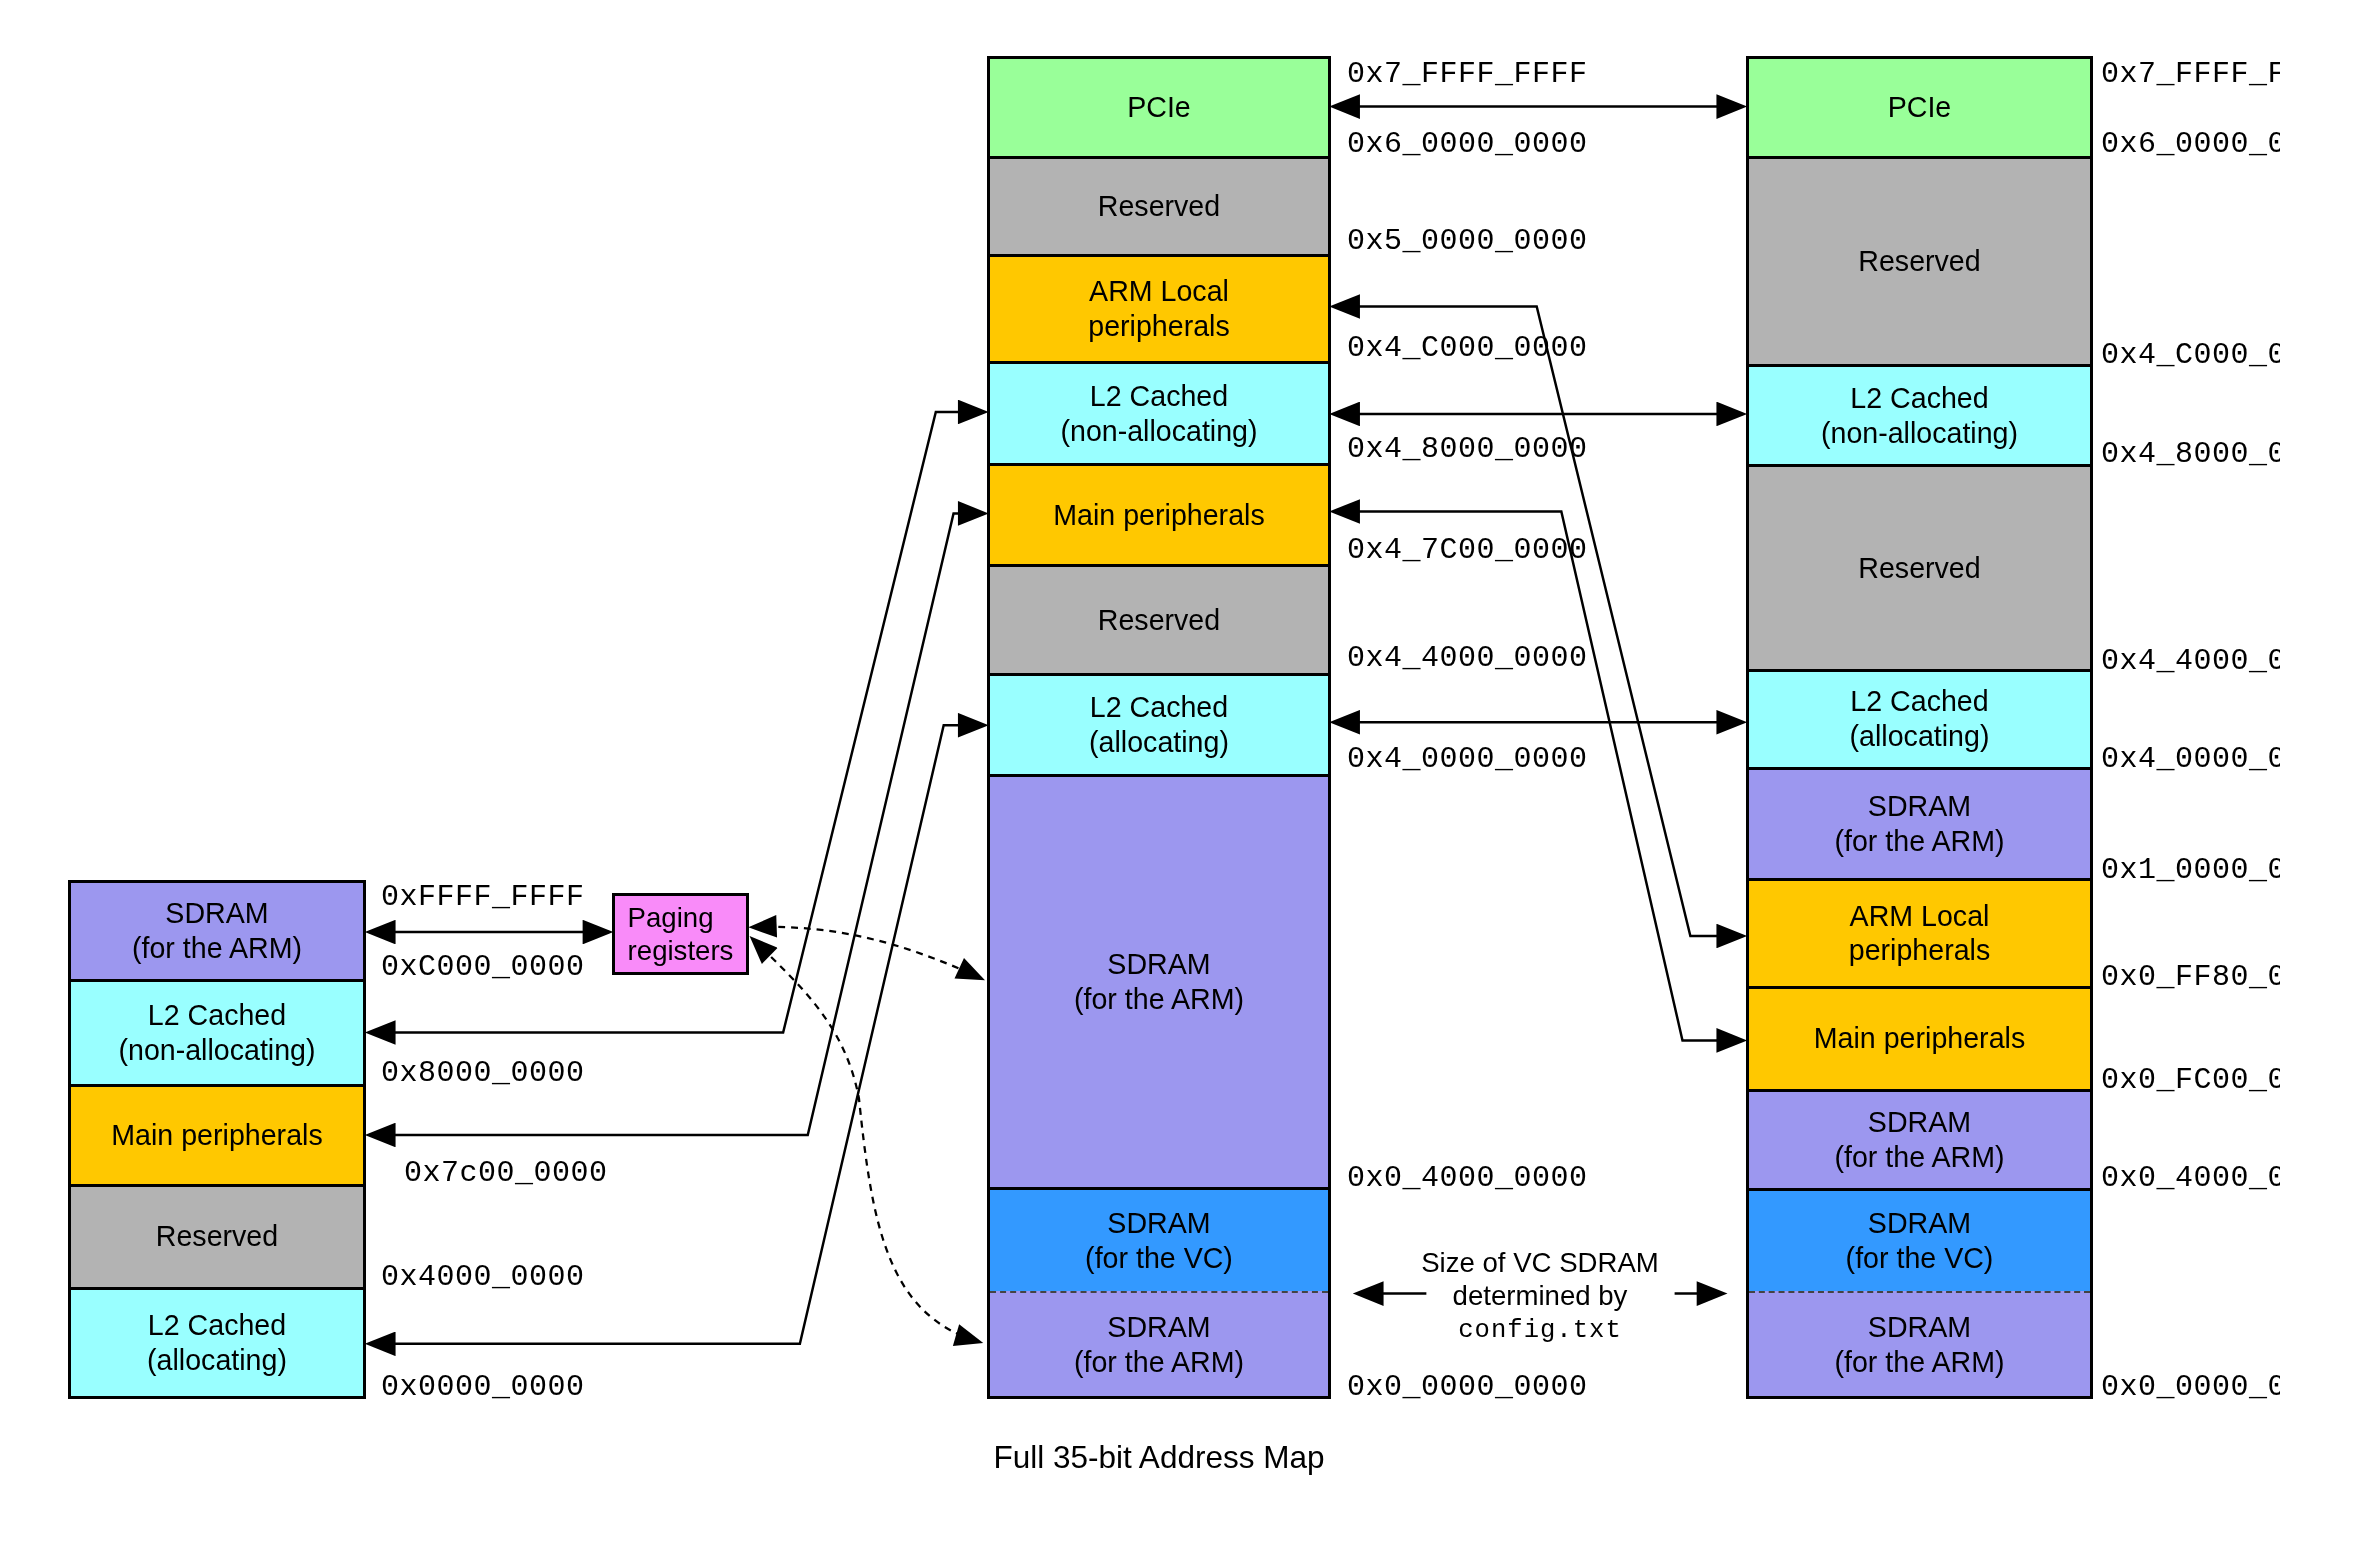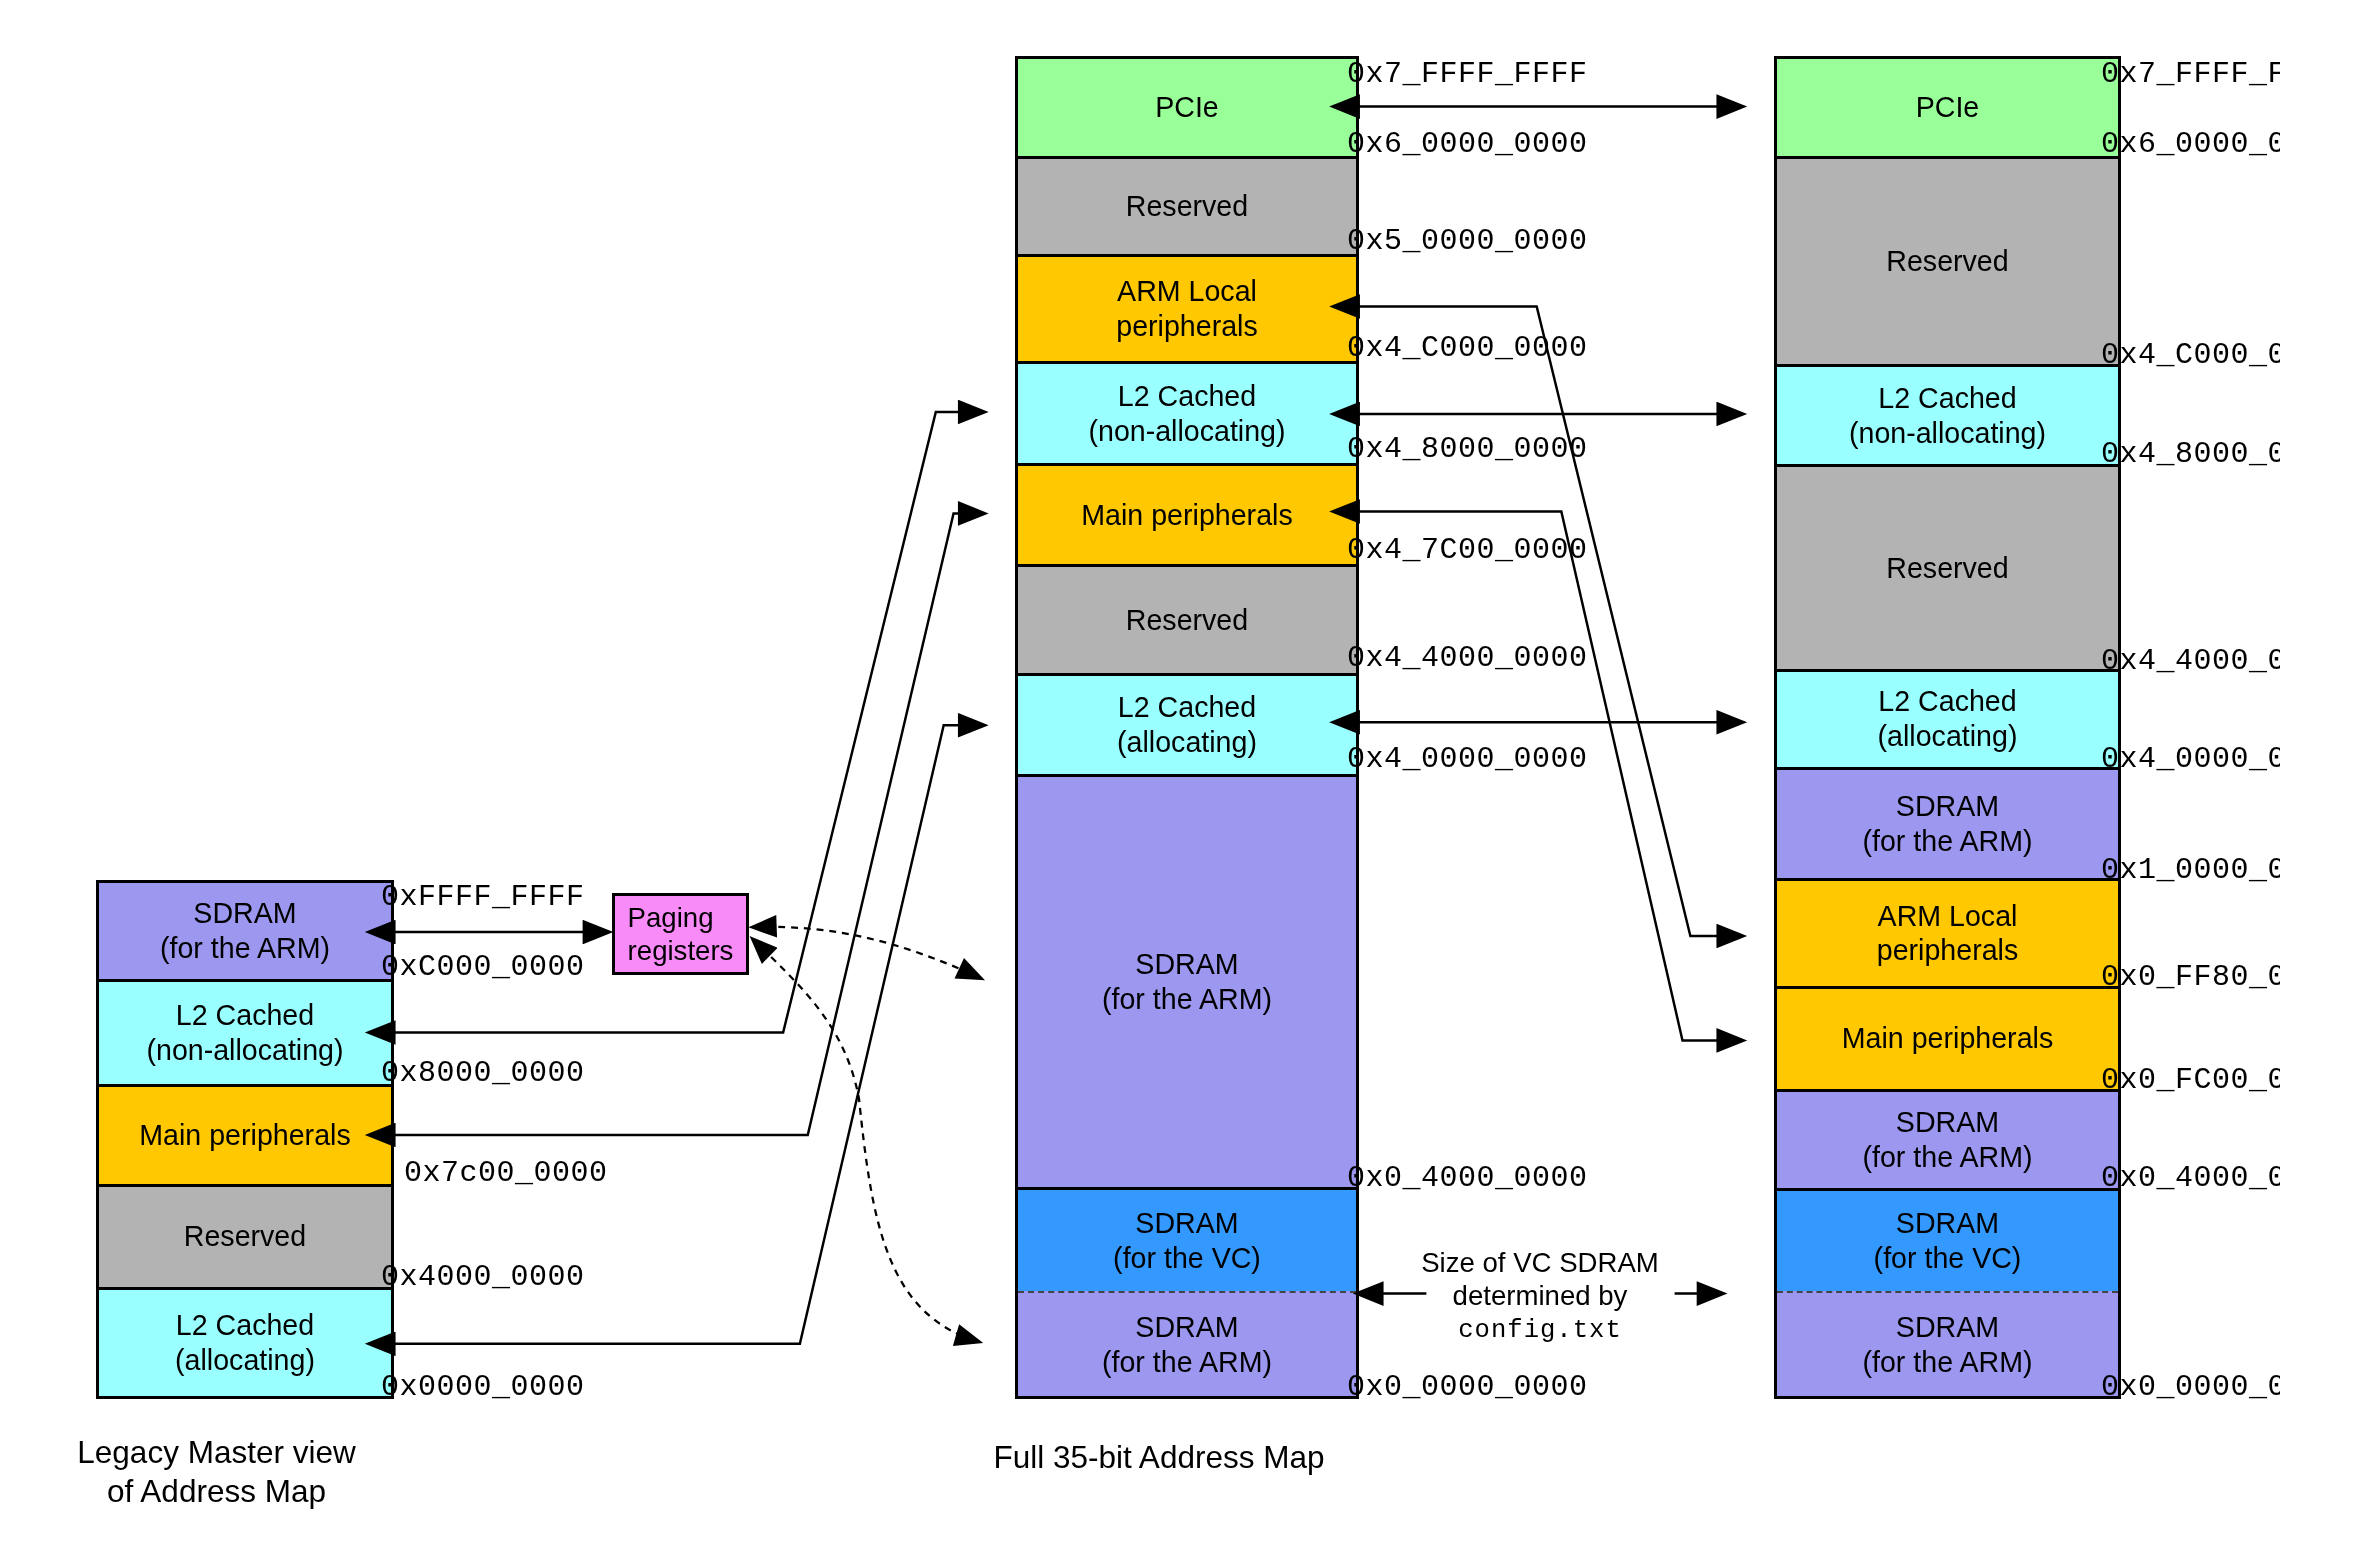--- a/index.html
+++ b/index.html
@@ -1,18 +1,18 @@
 <!DOCTYPE html>
 <html><head>
 <meta charset="utf-8">
 <style>
   html,body{margin:0;padding:0;background:#fff;}
   #page{position:relative;width:2374px;height:1543px;background:#ffffff;overflow:hidden;
         font-family:"Liberation Sans",sans-serif;color:#000;}
-  .col{position:absolute;display:flex;flex-direction:column;border:3px solid #000;box-sizing:border-box;background:#fff;margin-left:28px;}
+  .col{position:absolute;display:flex;flex-direction:column;border:3px solid #000;box-sizing:border-box;background:#fff;}
   .blk{box-sizing:border-box;border-top:3px solid #000;display:flex;align-items:center;justify-content:center;
        text-align:center;overflow:hidden;}
   .blk:first-child{border-top:none;}
   .blk.dashed-top{border-top:2px dashed #444;}
   .blabel{white-space:pre-line;font-size:28.6px;line-height:1.22;}
   .c-pcie{background:#99FF99;}
   .c-res{background:#B3B3B3;}
   .c-periph{background:#FFC800;}
   .c-l2{background:#99FFFF;}
   .c-sdram{background:#9C97EF;}
@@ -58,22 +58,20 @@
       </div>
   </div>
 
   <div class="addr" style="left:381px;top:897px">0xFFFF_FFFF</div>
   <div class="addr" style="left:381px;top:967px">0xC000_0000</div>
   <div class="addr" style="left:381px;top:1073px">0x8000_0000</div>
   <div class="addr" style="left:404px;top:1173px">0x7c00_0000</div>
   <div class="addr" style="left:381px;top:1277px">0x4000_0000</div>
   <div class="addr" style="left:381px;top:1387px">0x0000_0000</div>
 
-  <div class="caption" style="left:42px;top:1433px;width:349px">Legacy Master view
-of Address Map</div>
 
   <div class="pagingbox">Paging
 registers</div>
 
   <div class="col" style="left:987px;top:56px;width:344px;height:1343px">
     <div class="blk c-pcie" style="flex:101 1 0">
         <span class="blabel">PCIe</span>
       </div>
     <div class="blk c-res" style="flex:99 1 0">
         <span class="blabel">Reserved</span>

